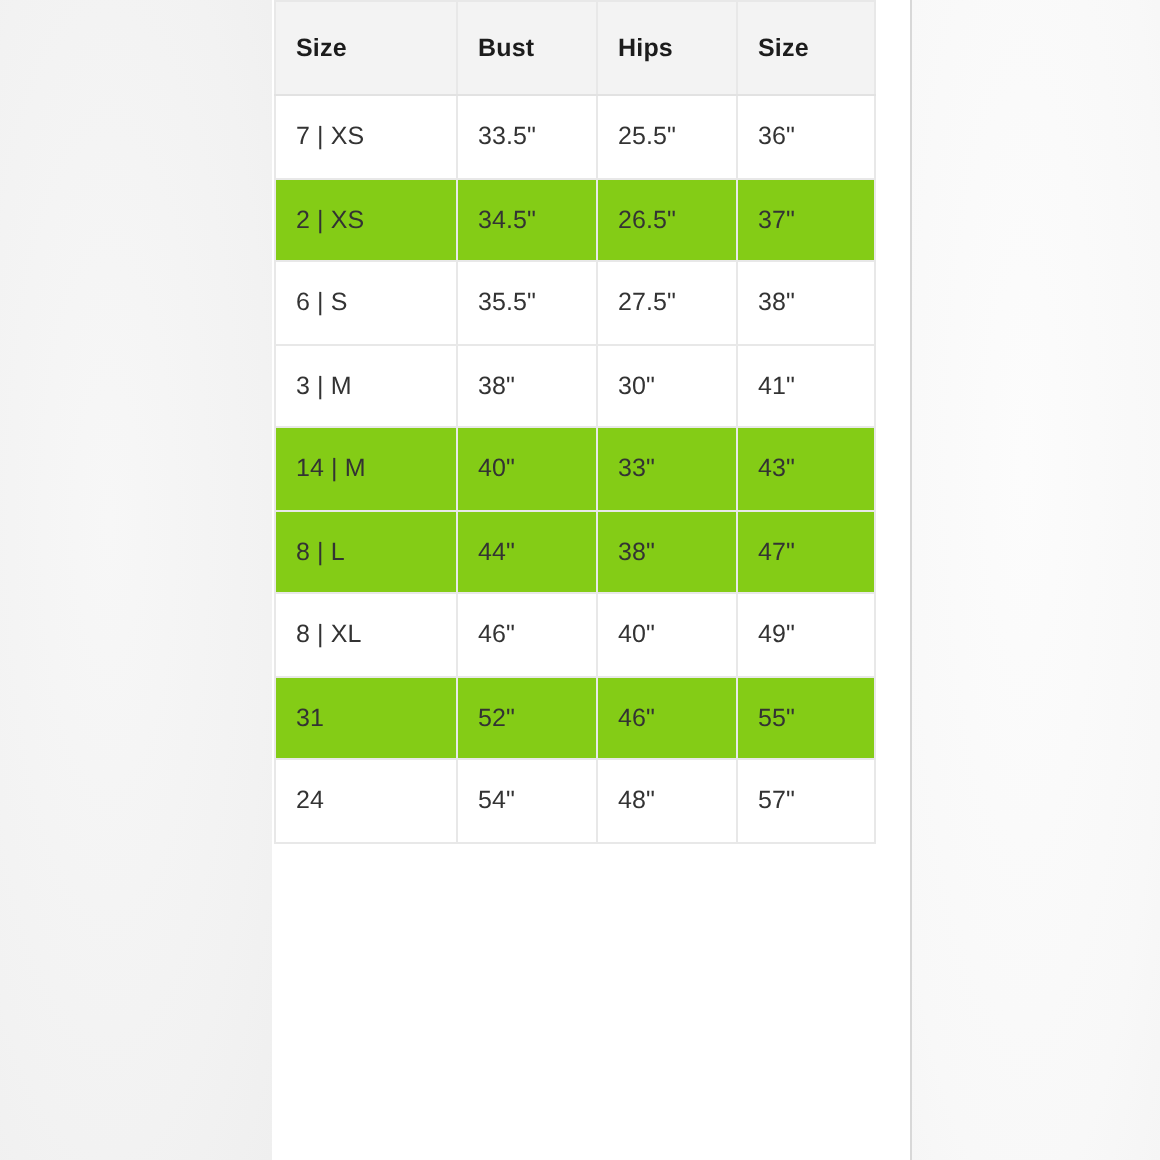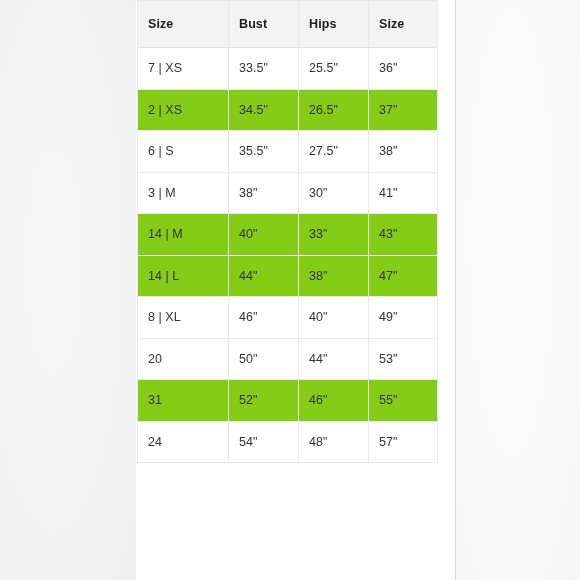--- a/index.html
+++ b/index.html
@@ -150,36 +150,30 @@
             <td>30"</td>
             <td>41"</td>
           </tr>
           <tr class="alt">
             <td>14 | M</td>
             <td>40"</td>
             <td>33"</td>
             <td>43"</td>
           </tr>
           <tr class="alt">
-            <td>14 | L</td>
+            <td>8 | L</td>
             <td>44"</td>
             <td>38"</td>
             <td>47"</td>
           </tr>
           <tr class="plain">
             <td>8 | XL</td>
             <td>46"</td>
             <td>40"</td>
             <td>49"</td>
-          </tr>
-          <tr class="plain">
-            <td>20</td>
-            <td>50"</td>
-            <td>44"</td>
-            <td>53"</td>
           </tr>
           <tr class="alt">
             <td>31</td>
             <td>52"</td>
             <td>46"</td>
             <td>55"</td>
           </tr>
           <tr class="plain">
             <td>24</td>
             <td>54"</td>

